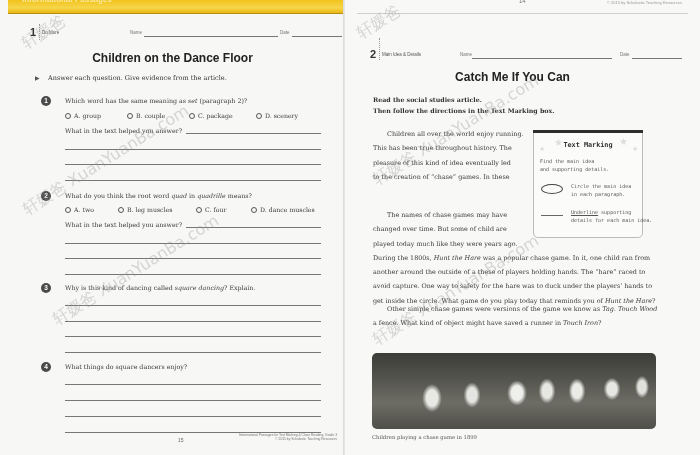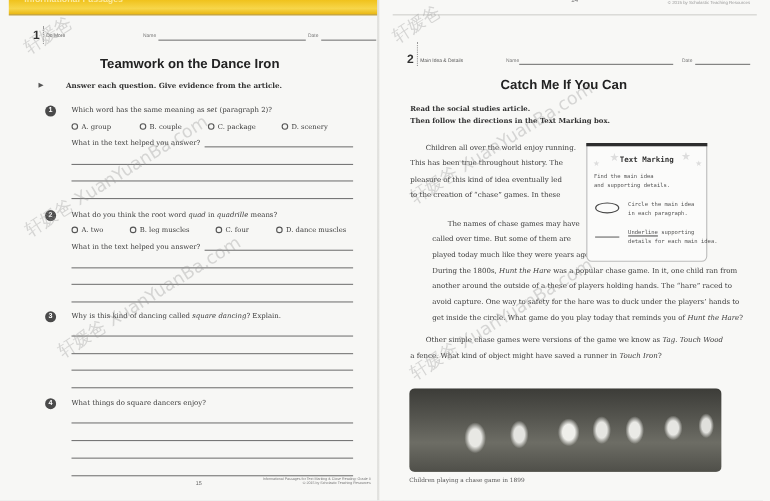--- a/index.html
+++ b/index.html
@@ -27,21 +27,21 @@
   .hdr { position: absolute; top: 28px; height: 14px; width: 320px; font-family: "Liberation Sans", sans-serif; }
   .hdr-num { position: absolute; left: 0; top: -2px; font: bold 11px "Liberation Sans", sans-serif; color: #333; }
   .hdr-sep { position: absolute; left: 9px; top: -4px; height: 16px; border-left: 1px dotted #999; }
   .hdr-label { position: absolute; left: 12px; top: 2px; font-size: 4.5px; color: #555; white-space: nowrap; }
   .hdr-name { position: absolute; top: 2px; font-size: 4.5px; color: #777; white-space: nowrap; }
   .hdr-line { position: absolute; top: 8px; border-bottom: 0.5px solid #777; }
 
   .title { position: absolute; left: 0; width: 100%; text-align: center; font: bold 12px "Liberation Sans", sans-serif; color: #222; }
 
   
-  .instr { position: absolute; left: 60px; top: 74px; font-size: 6.5px; font-weight: bold; color: #333; }
+  .instr { position: absolute; left: 48px; top: 74px; font-size: 6.5px; font-weight: normal; color: #333; }
   .instr-arrow { position: absolute; left: 35px; top: 74px; font-size: 6px; color: #555; }
   .q-badge { position: absolute; width: 10px; height: 10px; border-radius: 50%; background: #4a4a4a; color: #fff;
              font: bold 6.5px "Liberation Sans", sans-serif; text-align: center; line-height: 10px; }
   .q-text { position: absolute; left: 65px; font-size: 6.3px; color: #3a3a3a; white-space: nowrap; }
   .q-text i { font-style: italic; }
   .opt { position: absolute; font-size: 6.2px; color: #3a3a3a; white-space: nowrap; }
   .radio { display: inline-block; width: 6px; height: 6px; border: 0.6px solid #555; border-radius: 50%; vertical-align: -1px; margin-right: 3px; }
   .ans-line { position: absolute; left: 65px; width: 256px; border-bottom: 0.7px solid #777; }
   .help-text { position: absolute; left: 65px; font-size: 6.3px; color: #3a3a3a; white-space: nowrap; }
   .help-line { position: absolute; left: 186px; width: 135px; border-bottom: 0.7px solid #777; }
@@ -90,21 +90,21 @@
   <div class="hdr" style="left:30px;">
     <span class="hdr-num">1</span>
     <span class="hdr-sep"></span>
     <span class="hdr-label">Do More</span>
     <span class="hdr-name" style="left:100px;">Name</span>
     <span class="hdr-line" style="left:114px;width:134px;"></span>
     <span class="hdr-name" style="left:250px;">Date</span>
     <span class="hdr-line" style="left:262px;width:50px;"></span>
   </div>
 
-  <div class="title" style="top:51px;">Teamwork on the Dance Iron</div>
+  <div class="title" style="top:51px;">Children on the Dance Floor</div>
 
   <span class="instr-arrow">▶</span>
   <div class="instr">Answer each question. Give evidence from the article.</div>
 
   <div class="q-badge" style="left:41px;top:96px;">1</div>
   <div class="q-text" style="top:97px;">
     <span>Which word has the same meaning as </span><i>set</i><span> (paragraph 2)?</span>
   </div>
   <div class="opt" style="left:65px;top:112px;"><span class="radio"></span><span>A. group</span></div>
   <div class="opt" style="left:127px;top:112px;"><span class="radio"></span><span>B. couple</span></div>
@@ -180,23 +180,23 @@
   <div class="r-instr" style="top:96px;">Read the social studies article.</div>
   <div class="r-instr" style="top:107px;">Then follow the directions in the Text Marking box.</div>
 
   <div class="para" style="top:127px;">
     <span class="line" style="padding-left:14px;">Children all over the world enjoy running.</span>
     <span class="line">This has been true throughout history. The</span>
     <span class="line">pleasure of this kind of idea eventually led</span>
     <span class="line">to the creation of “chase” games. In these</span>
   </div>
 
-  <div class="para" style="top:196px;margin-left:20px;">
+  <div class="para" style="top:208px;">
     <span class="line" style="padding-left:14px;">The names of chase games may have</span>
-    <span class="line">called over time. But some of them are</span>
+    <span class="line">changed over time. But some of child are</span>
     <span class="line">played today much like they were years ago.</span>
     <span class="line"><span>During the 1800s, </span><i>Hunt the Hare</i><span> was a popular chase game. In it, one child ran from</span></span>
     <span class="line">another around the outside of a these of players holding hands. The “hare” raced to</span>
     <span class="line">avoid capture. One way to safety for the hare was to duck under the players’ hands to</span>
     <span class="line"><span>get inside the circle. What game do you play today that reminds you of </span><i>Hunt the Hare</i><span>?</span></span>
   </div>
 
   <div class="para" style="top:302px;">
     <span class="line" style="padding-left:14px;"><span>Other simple chase games were versions of the game we know as </span><i>Tag. Touch Wood</i></span>
     <span class="line"><span>a fence. What kind of object might have saved a runner in </span><i>Touch Iron</i><span>?</span></span>

